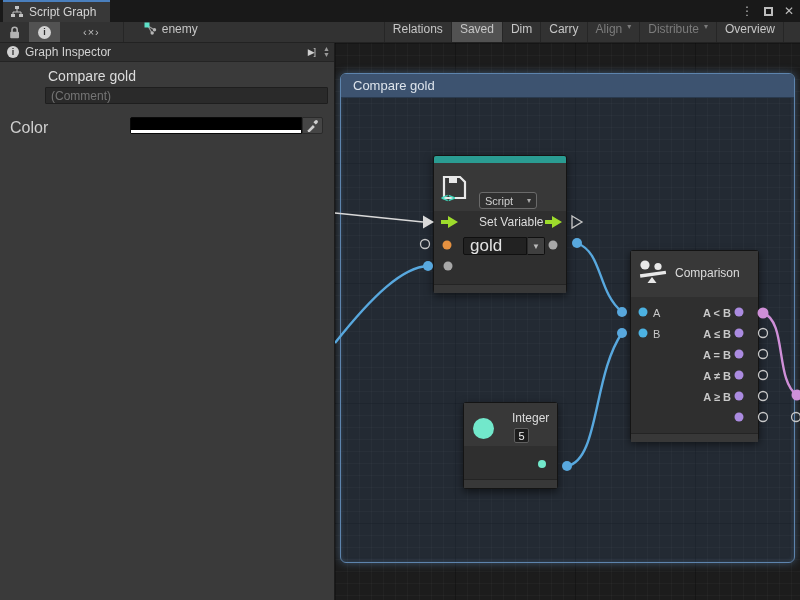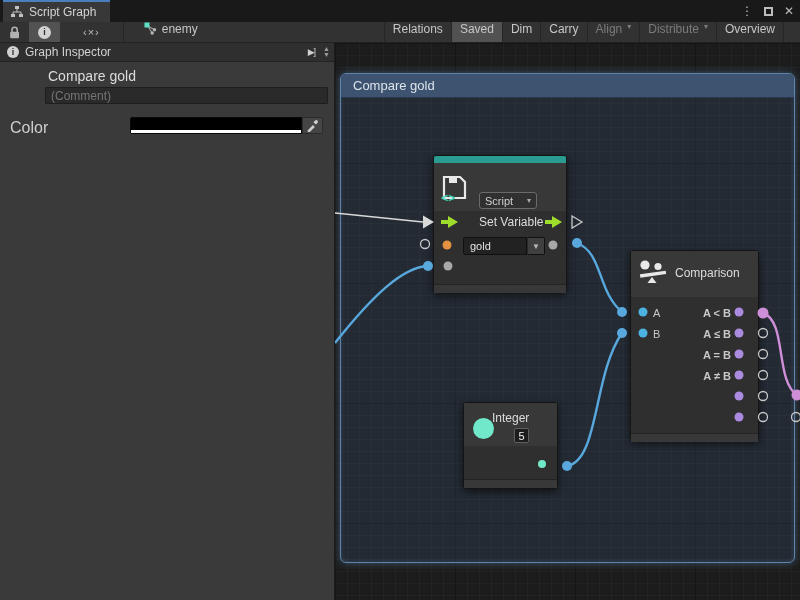--- a/index.html
+++ b/index.html
@@ -81,38 +81,38 @@
   .setvar .node-head { height:48px; }
   .setvar .node-title { left:45px; top:12px;margin-top:40px; }
   .savedbtn { position:absolute; left:45px; top:29px; width:58px; height:17px; background:#303030;
               border:1px solid #6a6a6a; border-radius:3px; display:flex; align-items:center;
               justify-content:space-between; padding:0 5px; font-size:11px; color:#cfcfcf; }
   .savedbtn .arr { font-size:8px; color:#aaa; }
   .setvar .node-body { height:73px; }
   .setvar .node-foot { height:9px; }
   .goldfield { position:absolute; left:29px; top:81px; width:64px; height:18px; background:#222;
                border:1px solid #101010; border-radius:2px 0 0 2px; display:flex; align-items:center;
-               padding-left:6px; font-size:11px; color:#e3e3e3; }
+               padding-left:6px; font-size:17px; color:#e3e3e3; }
   .goldbtn { position:absolute; left:93px; top:81px; width:18px; height:18px; background:#3f3f3f;
              border:1px solid #101010; border-left:1px solid #2a2a2a; border-radius:0 2px 2px 0;
              display:flex; align-items:center; justify-content:center; font-size:8px; color:#bbb; }
   .headicon { position:absolute; left:6px; top:11px; }
 
   .cmp { left:295px; top:207px; width:129px; height:191px; }
   .cmp .node-head { height:46px; }
   .cmp .node-title { left:44px; top:15px; }
   .cmp .node-body { padding-top:5px; height:136px; }
   .cmp .node-foot { height:9px; }
   .cmp-row { height:21px; display:flex; align-items:center; font-size:11px; color:#c8c8c8; }
   .cmp-in { margin-left:22px; }
   .cmp-out { margin-left:auto; margin-right:27px;font-weight:bold; }
 
   .intnode { left:128px; top:359px; width:95px; height:87px; }
   .intnode .node-head { height:43px; }
-  .intnode .node-title { left:28px; top:8px;text-align:right; }
+  .intnode .node-title { left:48px; top:8px;text-align:right; }
   .int-circle { position:absolute; left:9px; top:15px; width:21px; height:21px; border-radius:50%; background:#72e8cb; }
   .int-val { position:absolute; left:50px; top:25px; width:15px; height:15px; background:#1c1c1c;
              border:1px solid #5f5f5f; border-radius:2px; font-size:11px; color:#eee;
              display:flex; align-items:center; justify-content:center; }
   .intnode .node-body { height:33px; }
   .intnode .node-foot { height:9px; }
 
   svg.wires { position:absolute; left:0; top:0; width:465px; height:557px; pointer-events:none; }
 </style>
 </head>
@@ -273,20 +273,23 @@
         </div>
         <div class="cmp-row">
           <span class="cmp-in">B</span>
           <span class="cmp-out">A ≤ B</span>
         </div>
         <div class="cmp-row">
           <span class="cmp-out">A = B</span>
         </div>
         <div class="cmp-row">
           <span class="cmp-out">A ≠ B</span>
+        </div>
+        <div class="cmp-row">
+          <span class="cmp-out">A ≥ B</span>
         </div>
       </div>
       <div class="node-foot"></div>
     </div>
 
     <div class="node intnode">
       <div class="node-head">
         <div class="int-circle"></div>
         <div class="node-title">Integer</div>
         <div class="int-val">5</div>

